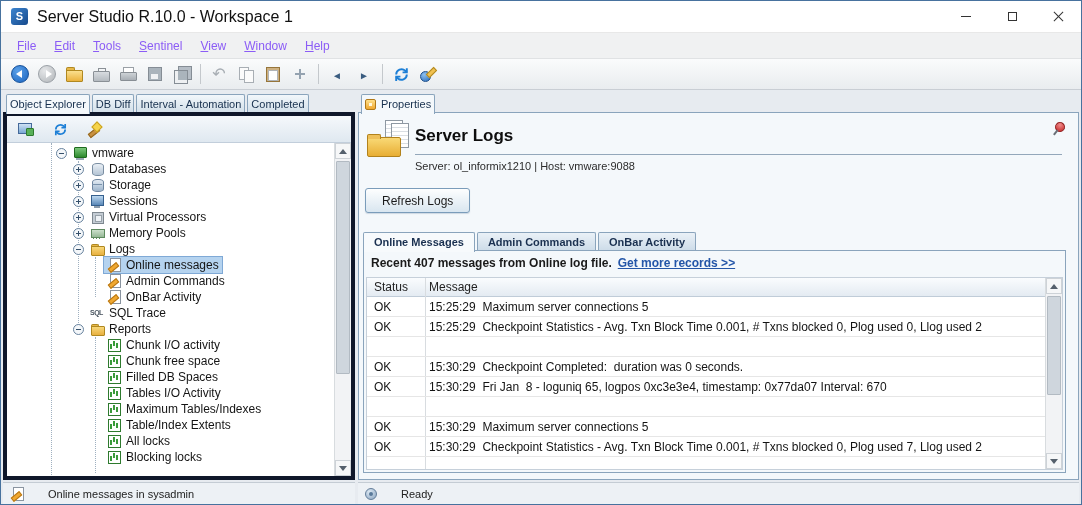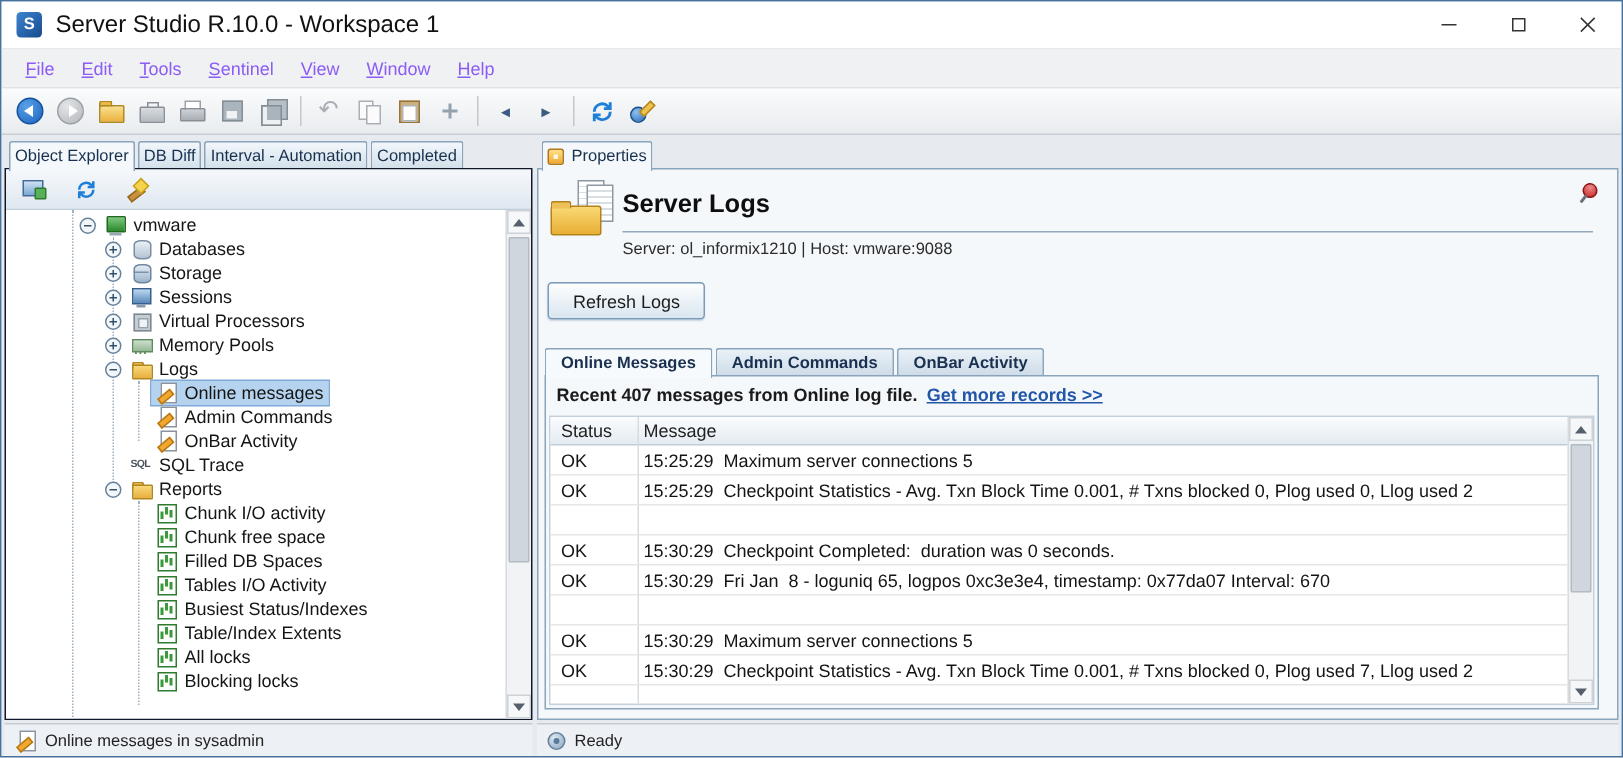--- a/index.html
+++ b/index.html
@@ -93,27 +93,27 @@
   .main { position:absolute; top:89px; left:0; right:0; bottom:0; background:#e7ebf0; }
 
   .tabrow { height:23px; display:flex; align-items:flex-end; gap:2px; padding-left:3px; }
   .tab { display:flex; align-items:center; gap:5px; padding:3px 3px; font-size:11px; color:#17304e;
          border:1px solid #8aa4bc; border-bottom:none; border-radius:2px 2px 0 0;
          background:linear-gradient(#f2f7fb,#d2dfe9); white-space:nowrap; position:relative; }
   .tab.active { background:#f4f8fb; z-index:3; margin-bottom:-1px; padding-bottom:4px; }
 
   
   .lp { position:absolute; left:2px; top:0; width:352px; bottom:0; }
-  .lp-mid { position:absolute; top:22px; left:0; right:0; bottom:24px; border:1px solid #0f172a;
+  .lp-mid { position:absolute; top:22px; left:0; right:0; bottom:24px; border:4px solid #0f172a;
             background:#fff; display:flex; flex-direction:column; z-index:2; }
   .lp-toolbar { height:27px; background:linear-gradient(#f5f8fb,#dfe8f0); border-bottom:1px solid #c2cedb;
             display:flex; align-items:center; gap:8px; padding-left:6px; }
   .lp-treewrap { flex:1; position:relative; overflow:hidden; background:#fff; }
   .statusbar { position:absolute; left:0; right:0; bottom:0; height:22px; background:#edf1f5;
-            border-top:1px solid #c4ccd4; display:flex; align-items:center; gap:6px;
+            border-top:1px solid #c4ccd4; display:flex; align-items:center; gap:24px;
             padding-left:7px; font-size:11px; color:#222; }
 
   .i-newconn { width:16px; height:13px; position:relative; }
   .i-newconn::before { content:""; position:absolute; left:0; top:0; width:12px; height:9px;
             background:linear-gradient(#cfe2f4,#7aa8d4); border:1px solid #44699a; }
   .i-newconn::after { content:""; position:absolute; right:0; bottom:0; width:6px; height:6px;
             background:#58b058; border:1px solid #2e7a2e; border-radius:1px; }
   .i-wand { width:15px; height:15px; position:relative; }
   .i-wand::before { content:""; position:absolute; left:1px; top:8px; width:10px; height:3px;
             background:#c89040; border:1px solid #946820; transform:rotate(-38deg); }
@@ -485,21 +485,21 @@
               <span class="handle none"></span>
               <span class="tnode">
                   <span class="ic ic-chart"></span>
                   <span>Tables I/O Activity</span>
                 </span>
             </div>
             <div class="trow lvl2">
               <span class="handle none"></span>
               <span class="tnode">
                   <span class="ic ic-chart"></span>
-                  <span>Busiest Status/Indexes</span>
+                  <span>Maximum Tables/Indexes</span>
                 </span>
             </div>
             <div class="trow lvl2">
               <span class="handle none"></span>
               <span class="tnode">
                   <span class="ic ic-chart"></span>
                   <span>Table/Index Extents</span>
                 </span>
             </div>
             <div class="trow lvl2">

